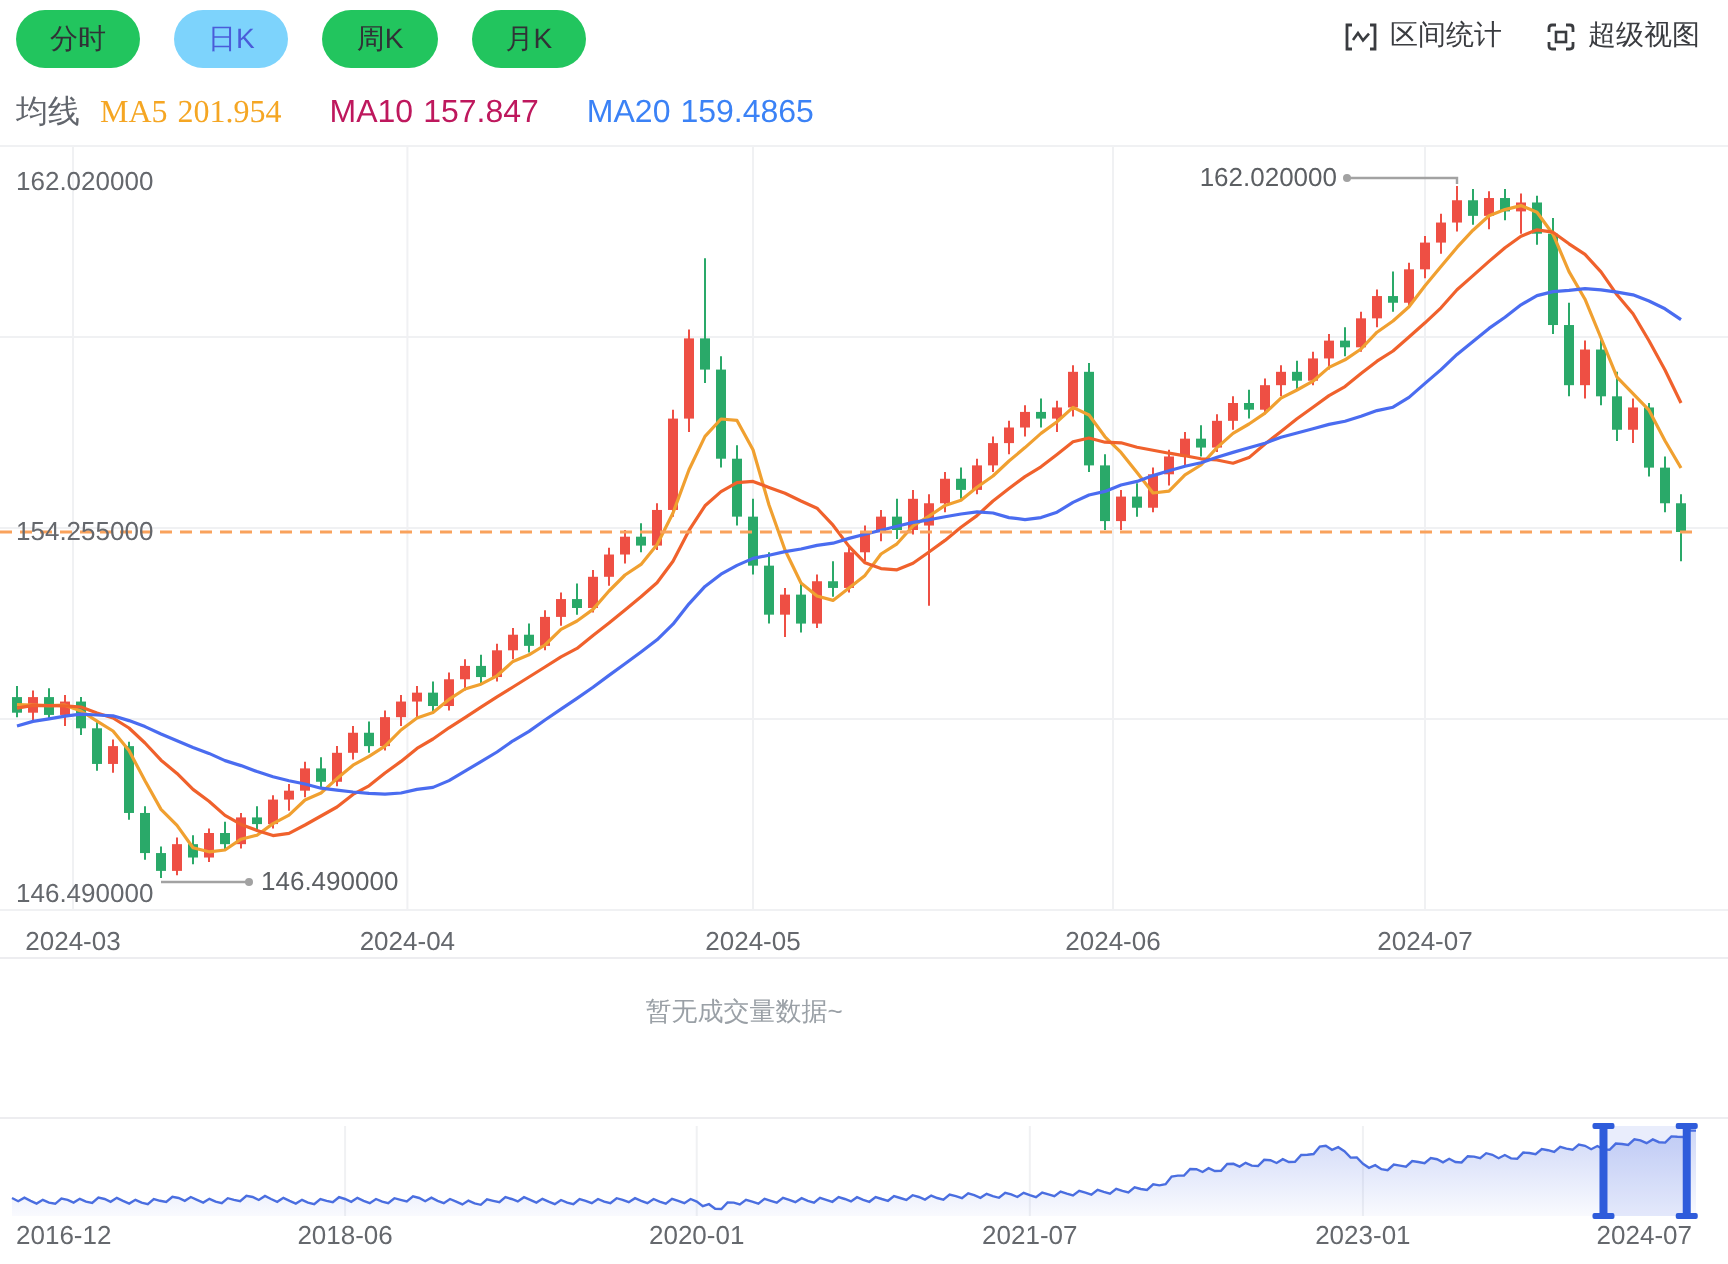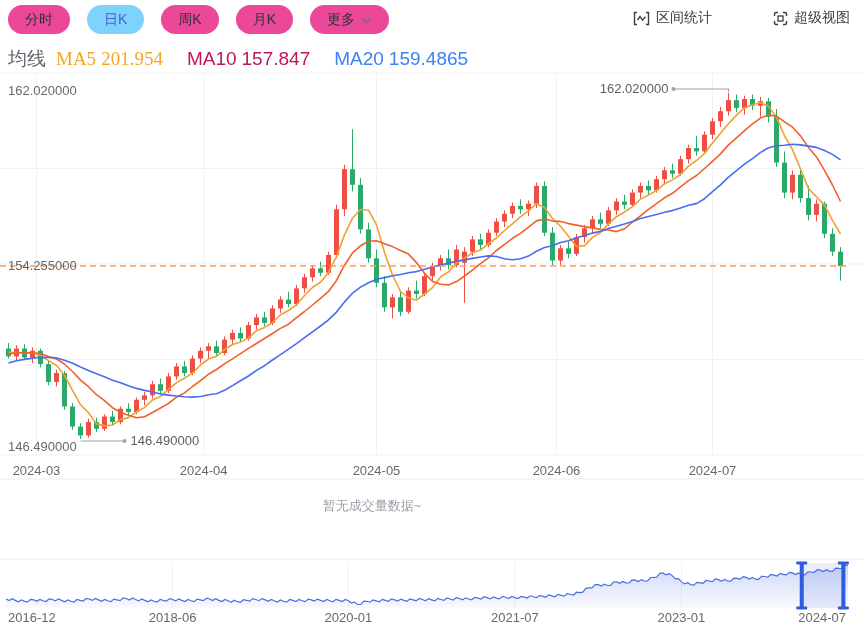--- a/index.html
+++ b/index.html
@@ -5,31 +5,31 @@
   html,body{margin:0;padding:0;}
   body{
     width:864px;height:632px;position:relative;overflow:hidden;
     background:#ffffff;font-family:"Liberation Sans",sans-serif;
     -webkit-font-smoothing:antialiased;
   }
   
   .toolbar{position:absolute;top:5px;left:8px;display:flex;align-items:center;gap:17px;z-index:3;}
   .tb-btn{
     height:29px;padding:0 17px;border:none;border-radius:15px;
-    background:#ec4899;color:#303236;font-size:14px;line-height:29px;
+    background:#22c55e;color:#303236;font-size:14px;line-height:29px;
     display:flex;align-items:center;gap:4px;cursor:pointer;white-space:nowrap;
     font-family:"Liberation Sans",sans-serif;
   }
   .tb-btn.active{background:#7dd3fc;color:#4a5cd9;}
   .chev{display:inline-block;margin-left:2px;}
   .tools{position:absolute;top:9px;right:14px;display:flex;align-items:center;gap:22px;z-index:3;}
-  .tool{display:flex;align-items:center;gap:6px;font-size:14px;color:#3a3c40;cursor:pointer;margin-left:39px;}
+  .tool{display:flex;align-items:center;gap:6px;font-size:14px;color:#3a3c40;cursor:pointer;}
   .tool svg{display:block;}
   
-  .legend{position:absolute;top:46px;left:8px;display:flex;align-items:center;font-size:19px;z-index:3;}
+  .legend{position:absolute;top:46px;left:8px;display:flex;align-items:center;font-size:16px;z-index:3;}
   .legend .lg-title{color:#62666d;margin-right:10px;}
   .lg-item{margin-right:24px;display:flex;gap:5px;}
   .lg-ma5{color:#f5a623;font-family:Liberation Serif, serif;}
   .lg-ma10{color:#be185d;}
   .lg-ma20{color:#3b82f6;}
   
   #chart-svg{position:absolute;left:0;top:0;z-index:1;}
   
   .vol-empty{
     position:absolute;top:497px;left:0;width:744px;text-align:center;
@@ -37,28 +37,20 @@
   }
 </style>
 </head>
 <body>
 
 <div class="toolbar">
   <button class="tb-btn">分时</button>
   <button class="tb-btn active">日K</button>
   <button class="tb-btn">周K</button>
   <button class="tb-btn">月K</button>
-  <button class="tb-btn">
-    <span>更多</span>
-    <span class="chev">
-      <svg width="11" height="7" viewBox="0 0 11 7">
-          <polyline points="1,1 5.5,5.5 10,1" fill="none" stroke="#6b6e73" stroke-width="1.3"></polyline>
-        </svg>
-    </span>
-  </button>
 </div>
 
 <div class="tools">
   <div class="tool">
     <span>
       <svg width="17" height="15" viewBox="0 0 17 15">
         <path d="M4 1.5 H1.5 V13.5 H4 M13 1.5 H15.5 V13.5 H13" fill="none" stroke="#3a3c40" stroke-width="1.4"></path>
         <path d="M4.5 9 L7 5.5 L9.5 9.2 L12.5 5.8" fill="none" stroke="#3a3c40" stroke-width="1.3"></path>
       </svg>
     </span>

